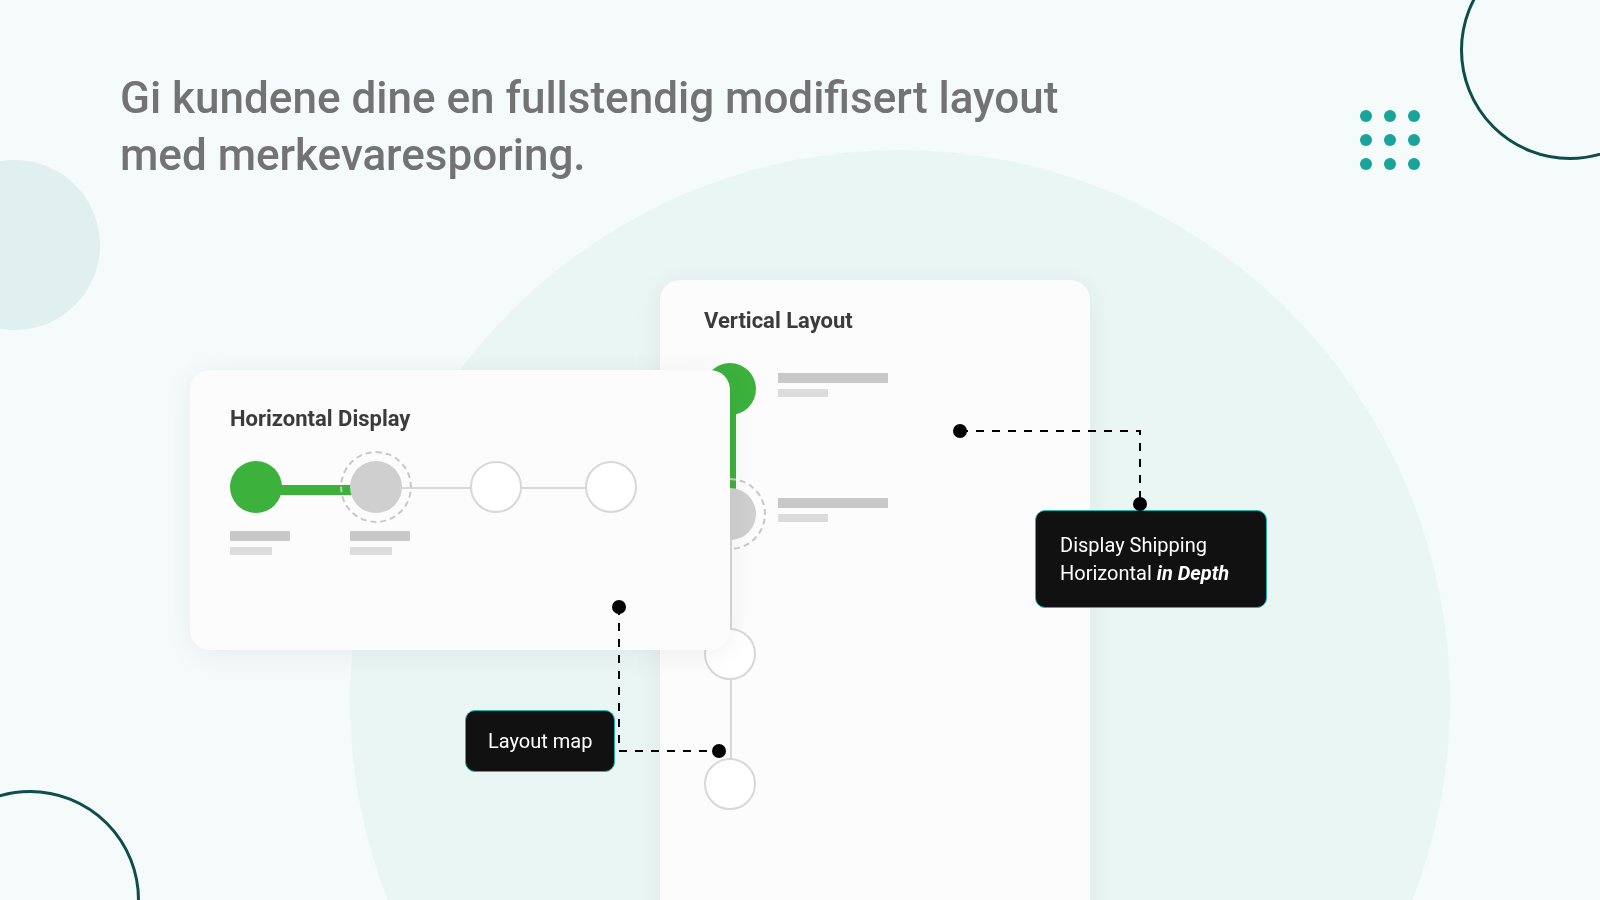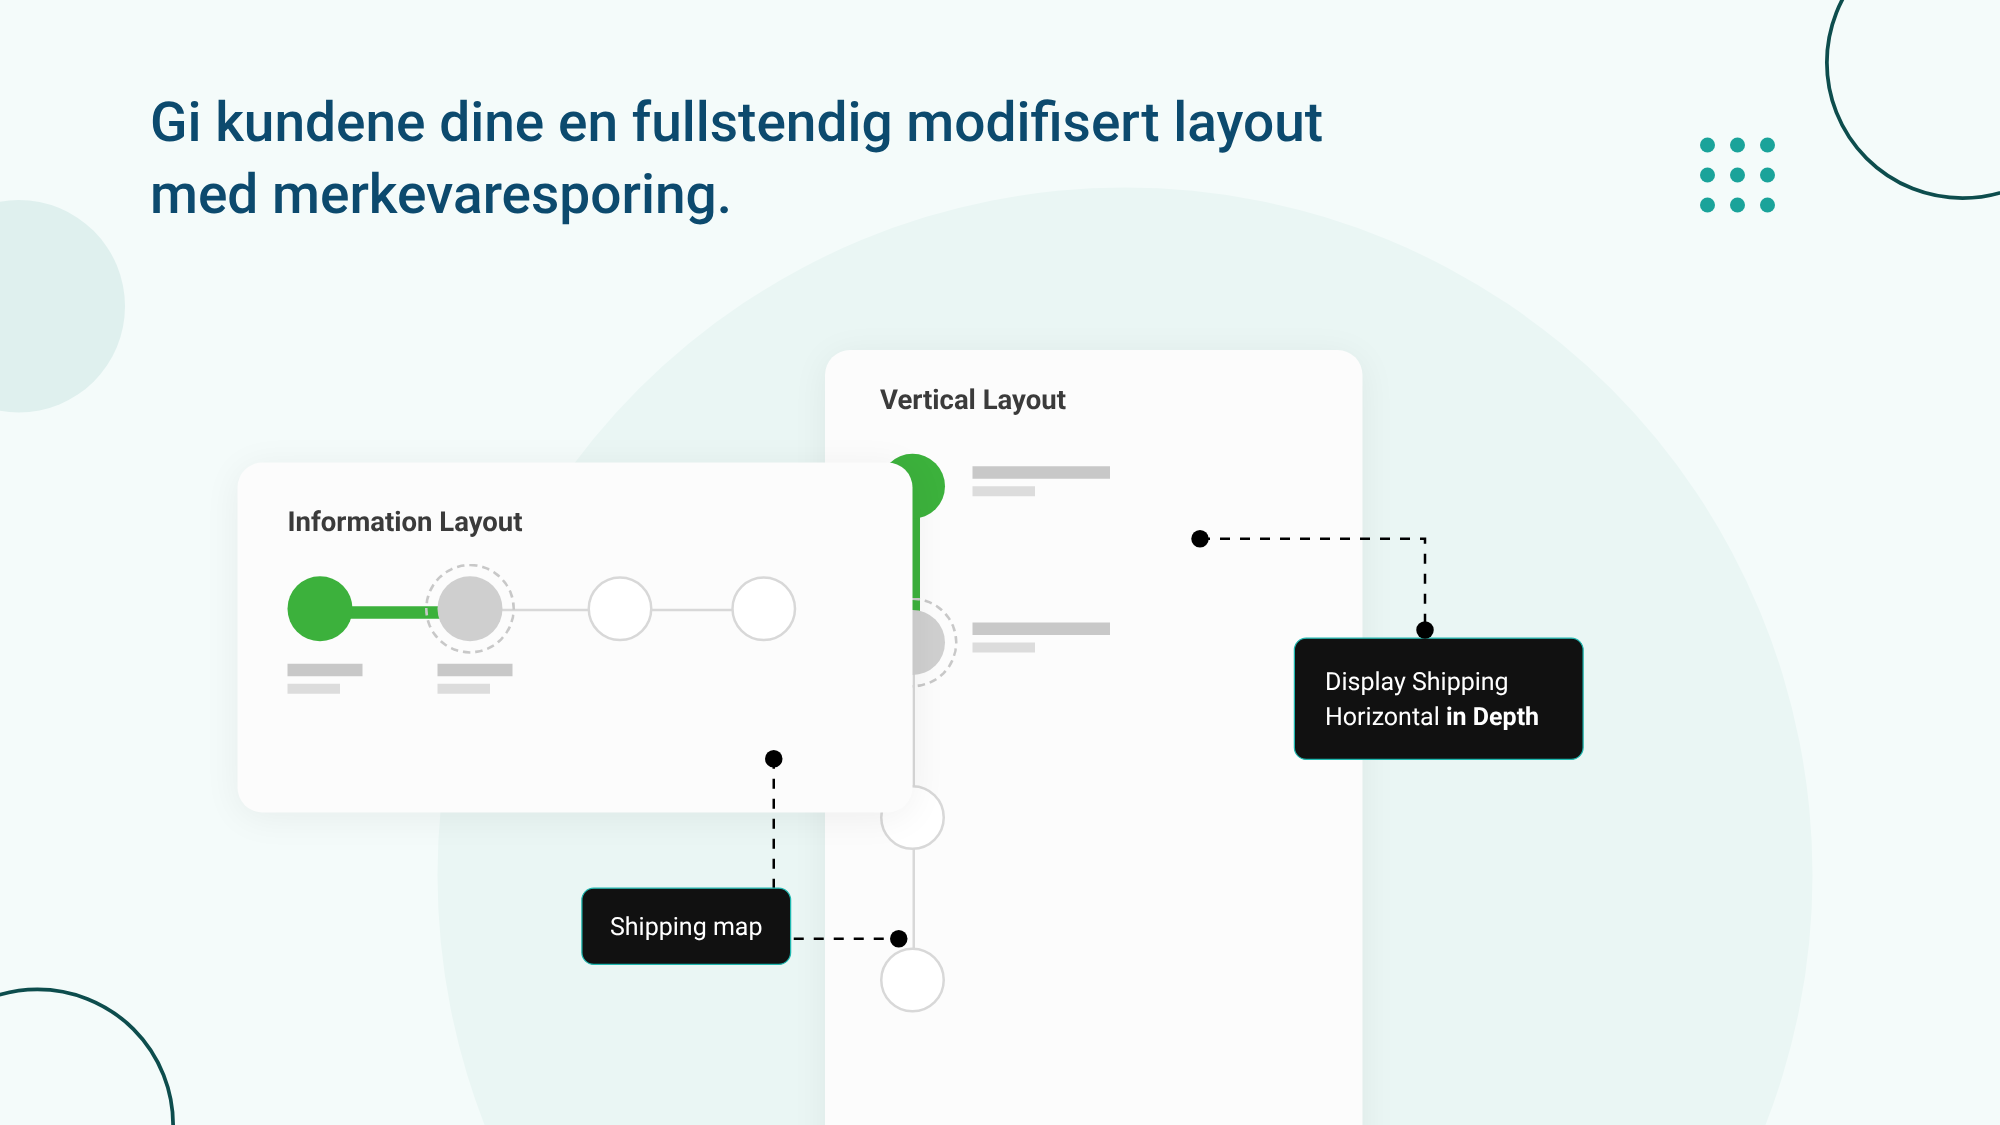--- a/index.html
+++ b/index.html
@@ -66,21 +66,21 @@
   }
 
   
   .headline {
     position: absolute;
     left: 120px; top: 70px;
     max-width: 1000px;
     font-size: 44px;
     line-height: 1.3;
     font-weight: 500;
-    color: #0c4a6e;
+    color: #737373;
     z-index: 3;
   }
 
   
   .card {
     position: absolute;
     background: #fcfcfc;
     border-radius: 20px;
     box-shadow: 0 4px 30px rgba(0,0,0,0.06);
     z-index: 3;
@@ -194,21 +194,21 @@
     position: absolute;
     background: #111;
     color: #fff;
     border: 1px solid #1fb8b0;
     border-radius: 10px;
     padding: 16px 22px;
     font-size: 20px;
     line-height: 1.4;
     z-index: 5;
   }
-  .callout b { font-weight: 700; }
+  .callout b { font-weight: 700; font-style: italic; }
   .callout.map { left: 465px; top: 710px; }
   .callout.ship { left: 1035px; top: 510px; width: 232px; padding: 20px 24px; }
 
   .anchor-dot {
     position: absolute;
     width: 14px; height: 14px;
     background: #000;
     border-radius: 50%;
     z-index: 6;
   }
@@ -266,21 +266,21 @@
           <div class="l2"></div>
         </div>
       <div class="v-text t2">
           <div class="l1"></div>
           <div class="l2"></div>
         </div>
     </div>
   </div>
 
   <div class="card card-h" style="z-index:4;">
-    <div class="card-title">Information Layout</div>
+    <div class="card-title">Horizontal Display</div>
     <div class="h-track">
       <div class="h-bar b1"></div>
       <div class="h-bar b2"></div>
       <div class="h-bar b3"></div>
       <div class="h-ring"></div>
       <div class="h-node green n1"></div>
       <div class="h-node grey  n2"></div>
       <div class="h-node empty n3"></div>
       <div class="h-node empty n4"></div>
       <div class="h-text t1">
@@ -293,21 +293,21 @@
         </div>
     </div>
   </div>
 
   <div class="anchor-dot" style="left:612px; top:600px;"></div>
   <div class="anchor-dot" style="left:712px; top:744px;"></div>
   <svg class="connector" style="left:0; top:0; width:1600px; height:900px;">
     <path d="M619 607 L619 751 L719 751"></path>
   </svg>
   <div class="callout map">
-    <span>Shipping map</span>
+    <span>Layout map</span>
   </div>
 
   <div class="anchor-dot" style="left:953px; top:424px;"></div>
   <div class="anchor-dot" style="left:1133px; top:497px;"></div>
   <svg class="connector" style="left:0; top:0; width:1600px; height:900px;">
     <path d="M960 431 L1140 431 L1140 504"></path>
   </svg>
   <div class="callout ship">
     <span>Display Shipping</span><br>
     <span>Horizontal </span><b>in Depth</b>

